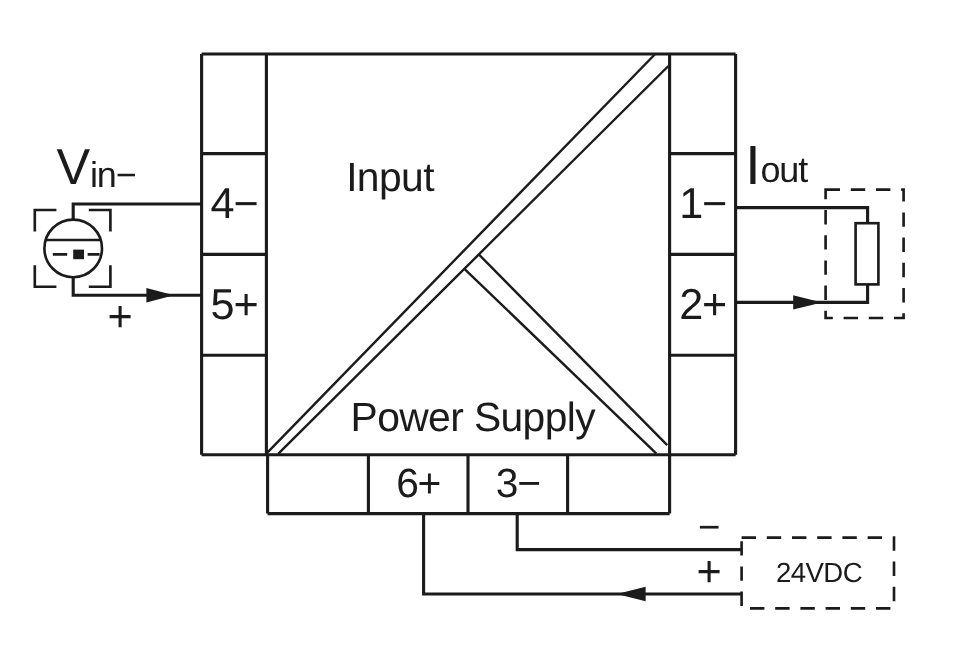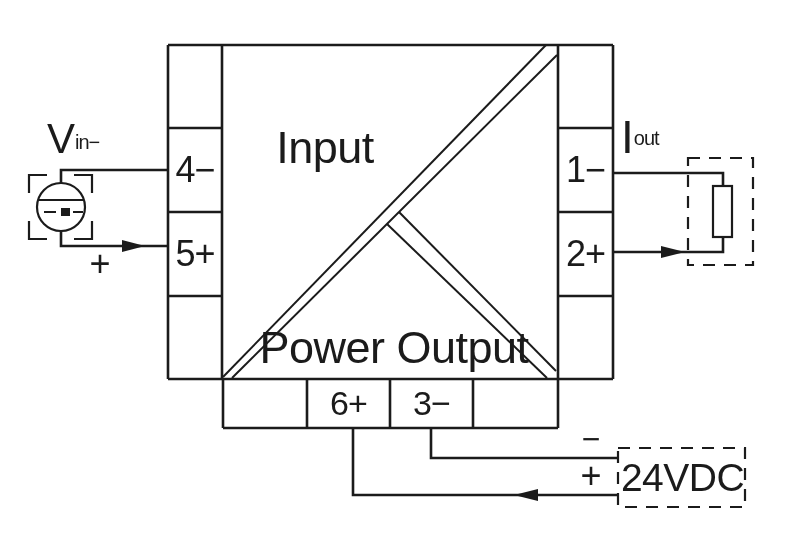--- a/index.html
+++ b/index.html
@@ -3,30 +3,30 @@
 <meta charset="utf-8">
 <style>
   html,body{margin:0;padding:0;background:#ffffff;}
   #stage{
     position:relative;width:800px;height:554px;background:#ffffff;overflow:hidden;
     font-family:"Liberation Sans", sans-serif;color:#1b1b1b;
   }
   #linework{position:absolute;left:0;top:0;width:800px;height:554px;}
   .lbl{position:absolute;display:flex;align-items:center;justify-content:center;
        white-space:nowrap;color:#1b1b1b;}
-  .section-lbl{font-size:45px;letter-spacing:-0.5px;}
+  .section-lbl{font-size:34px;letter-spacing:-0.5px;}
   .term-lbl{font-size:36px;letter-spacing:-1px;}
   .term-lbl-bottom{font-size:34px;letter-spacing:-1px;}
   .sig-lbl{align-items:flex-start;}
   .sig-main{font-size:42px;line-height:1;}
   .sig-main-i{font-size:46px;line-height:1;}
-  .sig-sub{font-size:20px;line-height:1;transform:translateY(14px);letter-spacing:-1px;}
+  .sig-sub{font-size:30px;line-height:1;transform:translateY(14px);letter-spacing:-1px;}
   .pol-lbl{font-size:36px;line-height:1;}
   .pol-lbl-sm{font-size:32px;line-height:1;}
-  .vdc-lbl{font-size:39px;letter-spacing:-0.5px;}
+  .vdc-lbl{font-size:23px;letter-spacing:-0.5px;}
 </style>
 </head>
 <body>
 
 <div id="stage">
 
   <svg id="linework" viewBox="0 0 800 554">
 
     <g stroke="#1b1b1b" stroke-width="2.2" fill="none">
       <path d="M29 193 V175 H47"></path>
@@ -86,21 +86,21 @@
       <circle cx="61" cy="207" r="24" fill="#ffffff" stroke="#1b1b1b" stroke-width="2.2"></circle>
       <path d="M38 200 H84" stroke="#1b1b1b" stroke-width="2.2"></path>
       <path d="M44 212 H56 M73 212 H83" stroke="#1b1b1b" stroke-width="2.2"></path>
       <rect x="61" y="208" width="9" height="8" fill="#1b1b1b"></rect>
     </g>
 
     <rect x="713" y="186" width="19" height="51" fill="#ffffff" stroke="#1b1b1b" stroke-width="2.2"></rect>
   </svg>
 
   <div class="lbl section-lbl" style="left:265px;top:128px;width:120px;height:40px;">Input</div>
-  <div class="lbl section-lbl" style="left:284px;top:328px;width:220px;height:40px;">Power Output</div>
+  <div class="lbl section-lbl" style="left:284px;top:328px;width:220px;height:40px;">Power Supply</div>
 
   <div class="lbl term-lbl" style="left:168px;top:128px;width:54px;height:84px;">4−</div>
   <div class="lbl term-lbl" style="left:168px;top:212px;width:54px;height:84px;">5+</div>
   <div class="lbl term-lbl" style="left:558px;top:128px;width:55px;height:84px;">1−</div>
   <div class="lbl term-lbl" style="left:558px;top:212px;width:55px;height:84px;">2+</div>
   <div class="lbl term-lbl-bottom" style="left:307px;top:379px;width:83px;height:49px;position:absolute;display:flex;align-items:center;justify-content:center;">6+</div>
   <div class="lbl term-lbl-bottom" style="left:390px;top:379px;width:83px;height:49px;position:absolute;display:flex;align-items:center;justify-content:center;">3−</div>
 
   <div class="lbl sig-lbl" style="left:47px;top:118px;height:42px;">
     <span class="sig-main">V</span>

